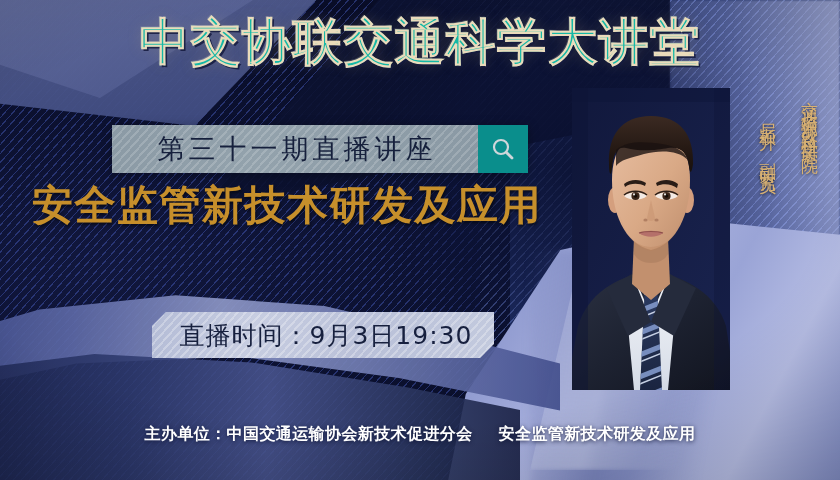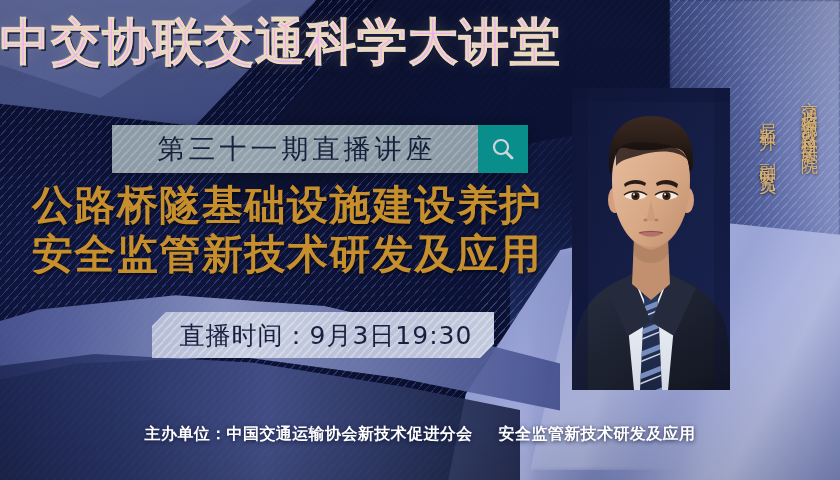--- a/index.html
+++ b/index.html
@@ -167,26 +167,27 @@
   }
 
   
   .content { position: absolute; inset: 0; }
 
   
   .main-title {
     position: absolute;
     left: 0; right: 0;
     top: 16px;
+    text-align: center;
     font-family: "DejaVu Sans", "Liberation Sans", sans-serif;
     font-weight: bold;
     font-size: 50px;
     line-height: 1.06;
     letter-spacing: 1px;
-    color: #f0abfc;
+    color: #14b8a6;
     text-shadow:
        2px 2px 0 rgba(20,26,62,0.85),
       -1px -1px 0 rgba(255,255,255,0.18),
        0 0 14px rgba(180,160,110,0.25);
     -webkit-text-stroke: 0.6px #EADBBB;
     white-space: nowrap;
   }
 
   
   .subtitle-band {
@@ -506,21 +507,20 @@
       </div>
       <div class="search-box">
         <svg width="26" height="26" viewBox="0 0 26 26">
           <circle cx="11" cy="11" r="7" fill="none" stroke="#cfd6da" stroke-width="2.2"></circle>
           <line x1="16.2" y1="16.2" x2="22" y2="22" stroke="#cfd6da" stroke-width="2.8" stroke-linecap="round"></line>
         </svg>
       </div>
     </div>
 
     <div class="headline">
-      <div>公路桥隧基础设施建设养护</div>
       <div>安全监管新技术研发及应用</div>
     </div>
 
     <div class="time-box">
       <span class="time-text">直播时间：9月3日19:30</span>
     </div>
 
     <div class="vert-org">交通运输部公路科学研究院</div>
 
     <div class="vert-name">尼颖升 副研究员</div>

